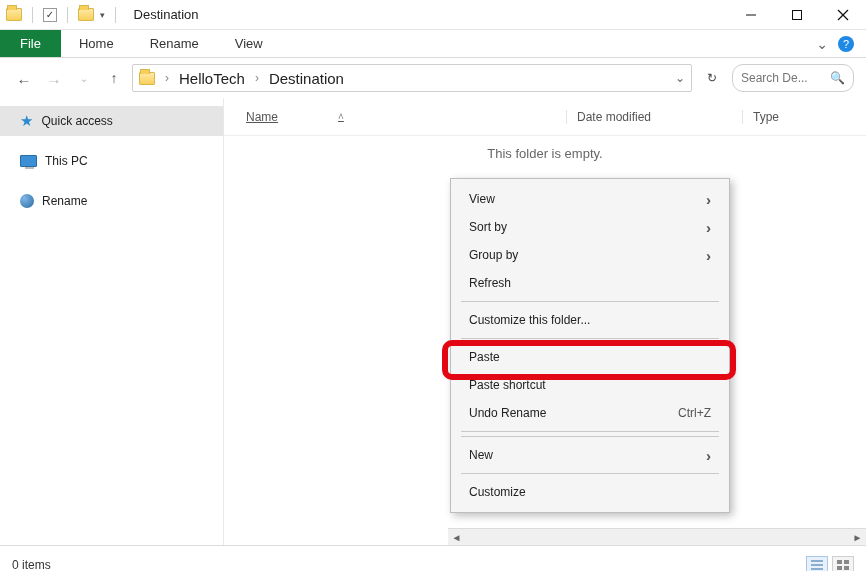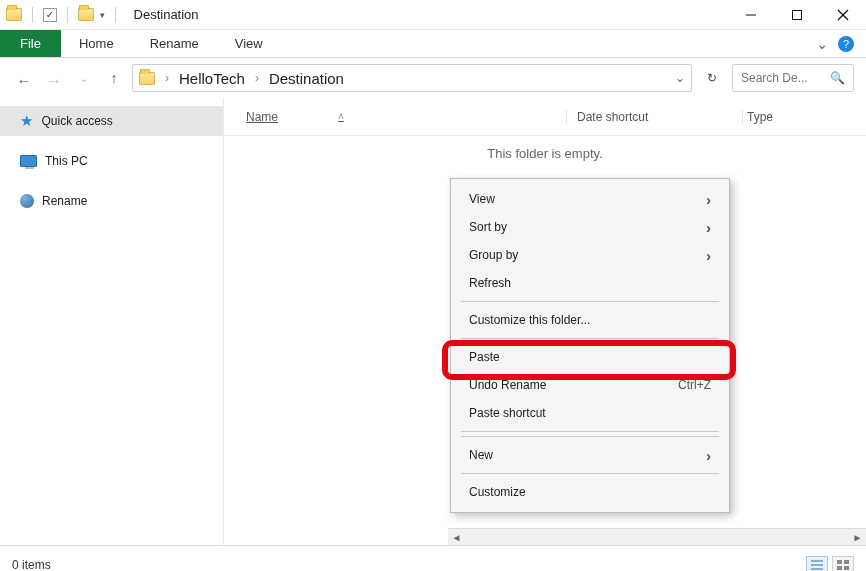--- a/index.html
+++ b/index.html
@@ -21,36 +21,36 @@
   .help-ico{width:16px;height:16px;border-radius:50%;background:#1e88e5;color:#fff;display:flex;align-items:center;justify-content:center;font-size:11px;}
   .navbar{height:40px;display:flex;align-items:center;padding:0 12px;gap:6px;}
   .nav-arrow{width:24px;height:24px;display:flex;align-items:center;justify-content:center;color:#555;font-size:15px;}
   .nav-arrow.disabled{color:#bbb;}
   .up-arrow{font-size:14px;}
   .address{flex:1;height:28px;border:1px solid #cfcfcf;border-radius:2px;display:flex;align-items:center;padding:0 6px;gap:6px;}
   .crumb{color:#222;font-size:15px;}
   .crumb-sep{color:#888;padding:0 4px;}
   .addr-tail{margin-left:auto;display:flex;align-items:center;gap:10px;color:#666;font-size:12px;}
   .refresh{width:28px;height:28px;display:flex;align-items:center;justify-content:center;color:#444;}
-  .search{width:122px;height:28px;border:1px solid #cfcfcf;border-radius:2px;display:flex;align-items:center;padding:0 8px;color:#777;gap:6px;}
+  .search{width:122px;height:28px;border:1px solid #cfcfcf;border-radius:11px;display:flex;align-items:center;padding:0 8px;color:#777;gap:6px;}
   .search input{border:none;outline:none;width:78px;font-size:12px;color:#333;background:transparent;}
   .body{display:flex;height:calc(571px - 30px - 28px - 40px - 26px);}
   .sidebar{width:224px;border-right:1px solid #e9e9e9;padding-top:8px;}
   .side-item{height:30px;display:flex;align-items:center;gap:8px;padding-left:20px;color:#222;font-size:13px;}
   .side-item.active{background:#e5e5e5;}
   .star-ico{color:#2d8ccf;font-size:15px;}
   .pc-ico{width:17px;height:12px;background:#3b8fd4;border:1px solid #2a6ba2;border-radius:1px;position:relative;}
   .pc-ico::after{content:"";position:absolute;bottom:-3px;left:4px;width:9px;height:2px;background:#bcbcbc;}
   .net-ico{width:14px;height:14px;border-radius:50%;background:radial-gradient(circle at 30% 30%,#7fb6e6,#2a6ba2);}
   .content{flex:1;position:relative;overflow:hidden;}
   .cols{height:38px;display:flex;align-items:center;border-bottom:1px solid #eee;padding-left:22px;color:#555;font-size:13px;}
   .col-name{width:320px;display:flex;align-items:center;gap:60px;text-decoration:underline;}
   .sort-caret{color:#888;font-size:10px;}
   .col-date{width:176px;border-left:1px solid #e3e3e3;padding-left:10px;}
-  .col-type{flex:1;border-left:1px solid #e3e3e3;padding-left:4px;}
+  .col-type{flex:1;border-left:1px solid #e3e3e3;padding-left:10px;}
   .empty{padding:10px 0 0 0;text-align:center;color:#666;font-size:13px;}
   .ctx{position:absolute; left:450px; top:178px; width:280px; background:#f5f5f5; border:1px solid #bdbdbd; box-shadow:3px 3px 8px rgba(0,0,0,.25); padding:6px 0;}
   .ctx-item{height:28px;display:flex;align-items:center;padding:0 18px;color:#222;font-size:13px;justify-content:space-between;}
   .ctx-item.sub::after{content:"›";color:#555;font-size:15px;font-weight:600;}
   .ctx-sep{height:1px;background:#c9c9c9;margin:4px 10px;}
   .shortcut{color:#555;}
   .highlight{position:absolute;left:442px;top:340px;width:294px;height:40px;border:6px solid #e30613;border-radius:10px;pointer-events:none;z-index:50;}
   .hscroll{position:absolute;bottom:0;left:224px;right:0;height:17px;background:#f0f0f0;border-top:1px solid #dcdcdc;display:flex;align-items:center;}
   .hs-btn{width:17px;height:17px;display:flex;align-items:center;justify-content:center;color:#666;font-size:10px;}
   .hs-track{flex:1;height:100%;}
@@ -143,21 +143,21 @@
       <span>Rename</span>
     </div>
   </div>
 
   <div class="content">
     <div class="cols">
       <div class="col-name">
         <span>Name</span>
         <span class="sort-caret">˄</span>
       </div>
-      <div class="col-date">Date shortcut</div>
+      <div class="col-date">Date modified</div>
       <div class="col-type">Type</div>
     </div>
     <div class="empty">This folder is empty.</div>
 
     <div class="hscroll">
       <div class="hs-btn">◄</div>
       <div class="hs-track"></div>
       <div class="hs-btn">►</div>
     </div>
   </div>
@@ -178,26 +178,26 @@
     </div>
   <div class="ctx-sep"></div>
   <div class="ctx-item">
       <span>Customize this folder...</span>
     </div>
   <div class="ctx-sep"></div>
   <div class="ctx-item">
       <span>Paste</span>
     </div>
   <div class="ctx-item">
+      <span>Paste shortcut</span>
+    </div>
+  <div class="ctx-item">
     <span>Undo Rename</span>
     <span class="shortcut">Ctrl+Z</span>
   </div>
-  <div class="ctx-item">
-      <span>Paste shortcut</span>
-    </div>
   <div class="ctx-sep"></div>
   <div class="ctx-sep"></div>
   <div class="ctx-item sub">
       <span>New</span>
     </div>
   <div class="ctx-sep"></div>
   <div class="ctx-item">
       <span>Customize</span>
     </div>
 </div>

